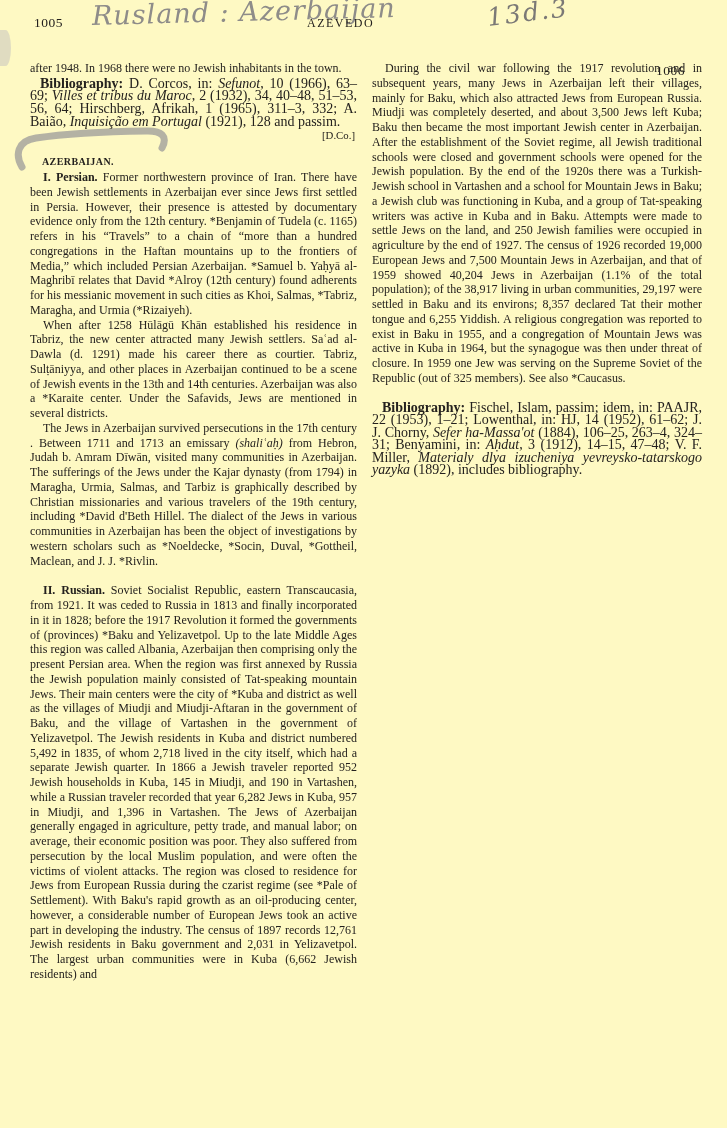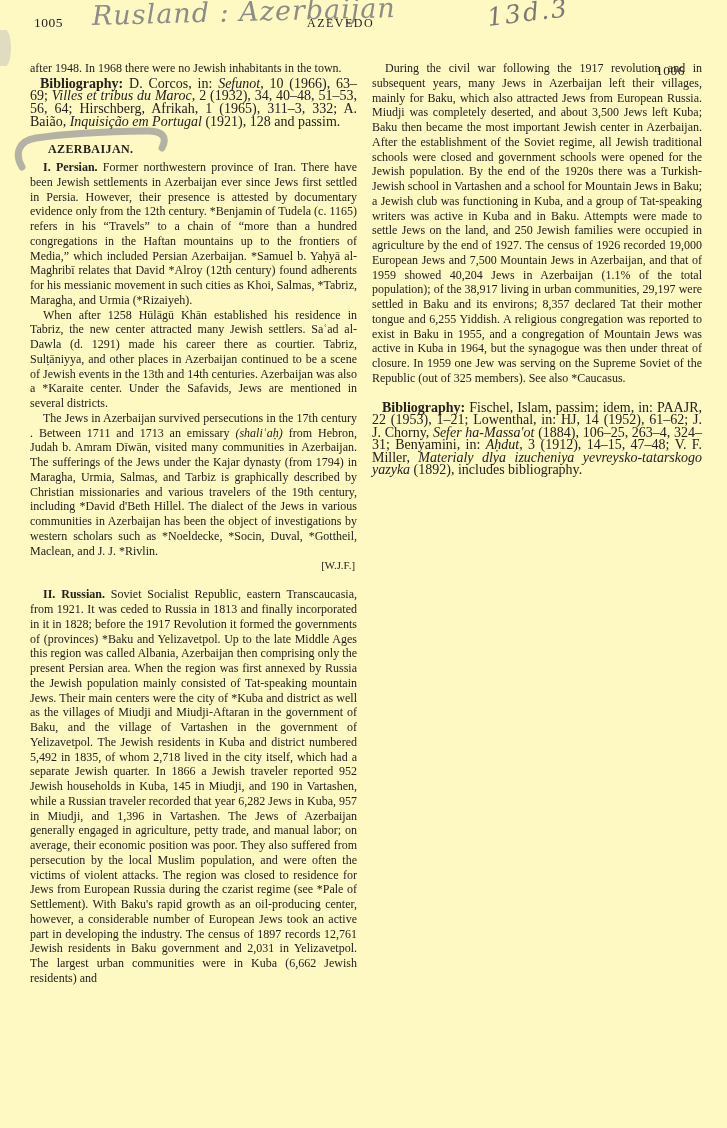--- a/index.html
+++ b/index.html
@@ -23,21 +23,21 @@
   .hw-mark{left:487px;top:-2px;font-size:25px;color:#7b7976;transform:rotate(-7deg);letter-spacing:2px;}
   
   .col{position:absolute;top:61px;text-align:justify;}
   .col-left{left:30px;width:327px;}
   .col-right{left:372px;width:330px;}
   p.body{margin:0;font-size:12px;line-height:14.75px;}
   p.body.indent{text-indent:13px;}
   p.biblio{margin:2px 0 0;font-size:14px;line-height:12.6px;text-indent:10px;font-family:Liberation Serif, serif;}
   .sigline{text-align:right;font-size:10.8px;line-height:13px;margin:1px 2px 0 0;}
   .sigline.overlap{margin-top:-13.2px;}
-  h2.heading{margin:14px 18px 3px;font-size:12px;font-weight:bold;letter-spacing:.4px;text-align:left;}
+  h2.heading{margin:14px 12px 3px;font-size:10px;font-weight:bold;letter-spacing:.4px;text-align:left;}
   .spacer{width:100%;}
   
   .bracket{position:absolute;left:14px;top:125px;}
   
   .corner-smudge{position:absolute;left:0;top:30px;width:11px;height:36px;background:#c6c4bf;opacity:.55;border-radius:0 60% 60% 0;}
 </style>
 </head>
 <body>
 
 <div class="page">
@@ -49,25 +49,25 @@
   <span class="hw hw-mark">13d.3</span>
   <span class="pnum pnum-r">1006</span>
 
   <svg class="bracket" width="172" height="50" viewBox="0 0 172 50">
     <path d="M8 42 C1 30 3 16 22 13 C60 7.5 100 6.5 132 6 C148 5.5 154 11.5 148 23" fill="none" stroke="#a4a29e" stroke-width="7" stroke-linecap="round" opacity="0.82"></path>
   </svg>
 
   <div class="col col-left" id="col-left">
       <p class="body">after 1948. In 1968 there were no Jewish inhabitants in the town.</p>
       <p class="biblio"><span style="font-weight: bold;">Bibliography:</span> D. Corcos, in: <span style="font-style: italic;">Sefunot</span>, 10 (1966), 63–69; <span style="font-style: italic;">Villes et tribus du Maroc</span>, 2 (1932), 34, 40–48, 51–53, 56, 64; Hirschberg, Afrikah, 1 (1965), 311–3, 332; A. Baião, <span style="font-style: italic;">Inquisição em Portugal</span> (1921), 128 and passim.</p>
+      <div class="sigline">[D.Co.]</div>
       <h2 class="heading">AZERBAIJAN.</h2>
       <p class="body indent"><span style="font-weight: bold;">I. Persian.</span> Former northwestern province of Iran. There have been Jewish settlements in Azerbaijan ever since Jews first settled in Persia. However, their presence is attested by documentary evidence only from the 12th century. *Benjamin of Tudela (c. 1165) refers in his “Travels” to a chain of “more than a hundred congregations in the Haftan mountains up to the frontiers of Media,” which included Persian Azerbaijan. *Samuel b. Yaḥyā al-Maghribī relates that David *Alroy (12th century) found adherents for his messianic movement in such cities as Khoi, Salmas, *Tabriz, Maragha, and Urmia (*Rizaiyeh).</p>
       <p class="body indent">When after 1258 Hūlāgū Khān established his residence in Tabriz, the new center attracted many Jewish settlers. Saʿad al-Dawla (d. 1291) made his career there as courtier. Tabriz, Sulṭāniyya, and other places in Azerbaijan continued to be a scene of Jewish events in the 13th and 14th centuries. Azerbaijan was also a *Karaite center. Under the Safavids, Jews are mentioned in several districts.</p>
       <p class="body indent">The Jews in Azerbaijan survived persecutions in the 17th century . Between 1711 and 1713 an emissary <span style="font-style: italic;">(shaliʿaḥ)</span> from Hebron, Judah b. Amram Dīwān, visited many communities in Azerbaijan. The sufferings of the Jews under the Kajar dynasty (from 1794) in Maragha, Urmia, Salmas, and Tarbiz is graphically described by Christian missionaries and various travelers of the 19th century, including *David d'Beth Hillel. The dialect of the Jews in various communities in Azerbaijan has been the object of investigations by western scholars such as *Noeldecke, *Socin, Duval, *Gottheil, Maclean, and J. J. *Rivlin.</p>
-      <div class="sigline">[W.J.F.]</div>
       <div class="spacer" style="height: 15px;"></div>
       <p class="body indent"><span style="font-weight: bold;">II. Russian.</span> Soviet Socialist Republic, eastern Transcaucasia, from 1921. It was ceded to Russia in 1813 and finally incorporated in it in 1828; before the 1917 Revolution it formed the governments of (provinces) *Baku and Yelizavetpol. Up to the late Middle Ages this region was called Albania, Azerbaijan then comprising only the present Persian area. When the region was first annexed by Russia the Jewish population mainly consisted of Tat-speaking mountain Jews. Their main centers were the city of *Kuba and district as well as the villages of Miudji and Miudji-Aftaran in the government of Baku, and the village of Vartashen in the government of Yelizavetpol. The Jewish residents in Kuba and district numbered 5,492 in 1835, of whom 2,718 lived in the city itself, which had a separate Jewish quarter. In 1866 a Jewish traveler reported 952 Jewish households in Kuba, 145 in Miudji, and 190 in Vartashen, while a Russian traveler recorded that year 6,282 Jews in Kuba, 957 in Miudji, and 1,396 in Vartashen. The Jews of Azerbaijan generally engaged in agriculture, petty trade, and manual labor; on average, their economic position was poor. They also suffered from persecution by the local Muslim population, and were often the victims of violent attacks. The region was closed to residence for Jews from European Russia during the czarist regime (see *Pale of Settlement). With Baku's rapid growth as an oil-producing center, however, a considerable number of European Jews took an active part in developing the industry. The census of 1897 records 12,761 Jewish residents in Baku government and 2,031 in Yelizavetpol. The largest urban communities were in Kuba (6,662 Jewish residents) and</p>
     </div>
   <div class="col col-right" id="col-right">
       <p class="body indent">During the civil war following the 1917 revolution and in subsequent years, many Jews in Azerbaijan left their villages, mainly for Baku, which also attracted Jews from European Russia. Miudji was completely deserted, and about 3,500 Jews left Kuba; Baku then became the most important Jewish center in Azerbaijan. After the establishment of the Soviet regime, all Jewish traditional schools were closed and government schools were opened for the Jewish population. By the end of the 1920s there was a Turkish-Jewish school in Vartashen and a school for Mountain Jews in Baku; a Jewish club was functioning in Kuba, and a group of Tat-speaking writers was active in Kuba and in Baku. Attempts were made to settle Jews on the land, and 250 Jewish families were occupied in agriculture by the end of 1927. The census of 1926 recorded 19,000 European Jews and 7,500 Mountain Jews in Azerbaijan, and that of 1959 showed 40,204 Jews in Azerbaijan (1.1% of the total population); of the 38,917 living in urban communities, 29,197 were settled in Baku and its environs; 8,357 declared Tat their mother tongue and 6,255 Yiddish. A religious congregation was reported to exist in Baku in 1955, and a congregation of Mountain Jews was active in Kuba in 1964, but the synagogue was then under threat of closure. In 1959 one Jew was serving on the Supreme Soviet of the Republic (out of 325 members). See also *Caucasus.</p>
       <div class="spacer" style="height: 14px;"></div>
       <p class="biblio"><span style="font-weight: bold;">Bibliography:</span> Fischel, Islam, passim; idem, in: PAAJR, 22 (1953), 1–21; Lowenthal, in: HJ, 14 (1952), 61–62; J. J. Chorny, <span style="font-style: italic;">Sefer ha-Massa'ot</span> (1884), 106–25, 263–4, 324–31; Benyamini, in: <span style="font-style: italic;">Aḥdut</span>, 3 (1912), 14–15, 47–48; V. F. Miller, <span style="font-style: italic;">Materialy dlya izucheniya yevreysko-tatarskogo yazyka</span> (1892), includes bibliography.</p>
     </div>
 </div>
 

